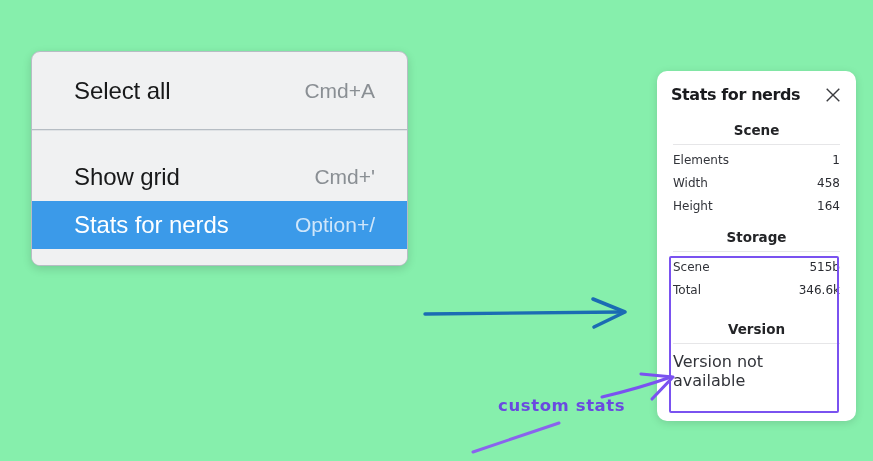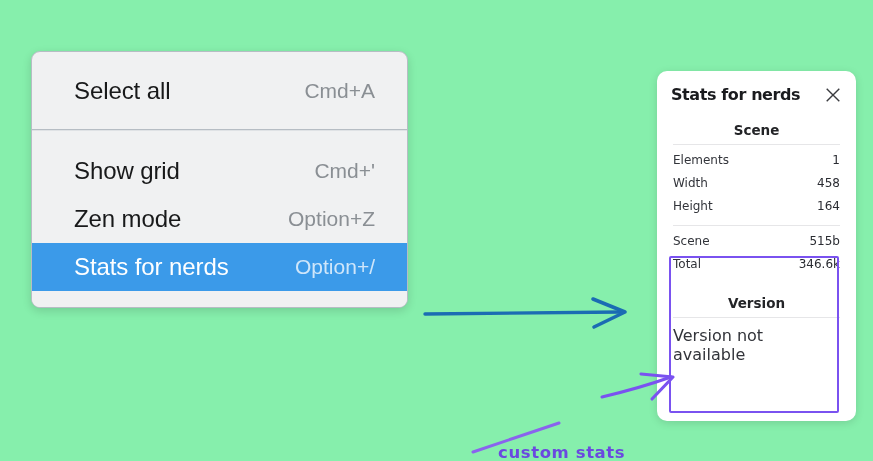--- a/index.html
+++ b/index.html
@@ -33,21 +33,21 @@
   .menu-group {
     padding: 0;
   }
   .menu-group.group-top {
     border-bottom: 1px solid #b6bdc4;
     padding-top: 15px;
     padding-bottom: 14px;
   }
   .menu-group.group-bottom {
     border-top: 1px solid #dfe2e5;
-    padding-top: 16px;
+    padding-top: 22px;
     padding-bottom: 0;
   }
   .menu-item {
     display: flex;
     align-items: center;
     justify-content: space-between;
     height: 48px;
     padding: 0 32px 0 42px;
     box-sizing: border-box;
     cursor: default;
@@ -159,45 +159,40 @@
   #custom-stats-label {
     position: absolute;
     left: 498px;
     top: 396px;
     font-family: "DejaVu Sans", "Liberation Sans", sans-serif;
     font-size: 16.5px;
     font-weight: bold;
     letter-spacing: 0.6px;
     color: #6a49e0;
     white-space: nowrap;
-    margin-top: 47px;
   }
 </style>
 </head>
 <body>
 
 <div id="stage">
 
   <div id="context-menu">
 
     <div class="menu-group group-top">
       <div class="menu-item">
         <span class="menu-label">Select all</span>
         <span class="menu-shortcut">Cmd+A</span>
       </div>
     </div>
 
     <div class="menu-group group-bottom">
       <div class="menu-item">
         <span class="menu-label">Show grid</span>
         <span class="menu-shortcut">Cmd+'</span>
-      </div>
-      <div class="menu-item">
-        <span class="menu-label">Zen mode</span>
-        <span class="menu-shortcut">Option+Z</span>
       </div>
       <div class="menu-item selected">
         <span class="menu-label">Stats for nerds</span>
         <span class="menu-shortcut">Option+/</span>
       </div>
       <div class="menu-foot"></div>
     </div>
 
   </div>
 
@@ -221,20 +216,21 @@
         <span class="k">Width</span>
         <span class="v">458</span>
       </div>
       <div class="stat-row">
         <span class="k">Height</span>
         <span class="v">164</span>
       </div>
     </div>
 
     <div style="margin-top:8px;">
+      <div class="section-head">Storage</div>
       <div class="divider"></div>
       <div class="stat-row">
         <span class="k">Scene</span>
         <span class="v">515b</span>
       </div>
       <div class="stat-row">
         <span class="k">Total</span>
         <span class="v">346.6k</span>
       </div>
     </div>

